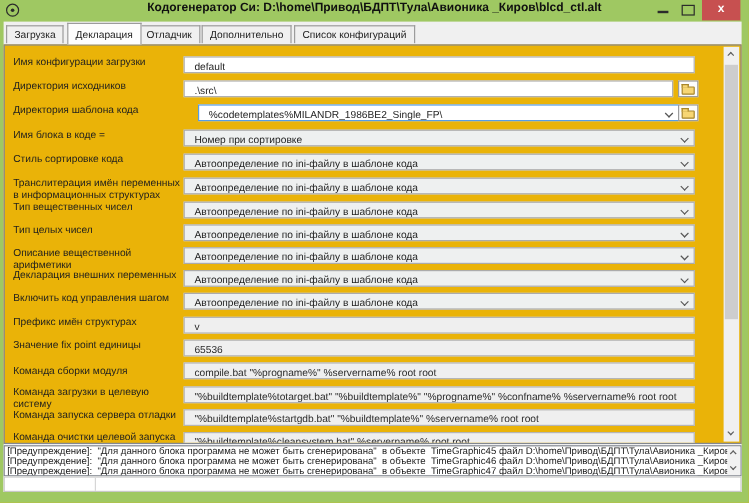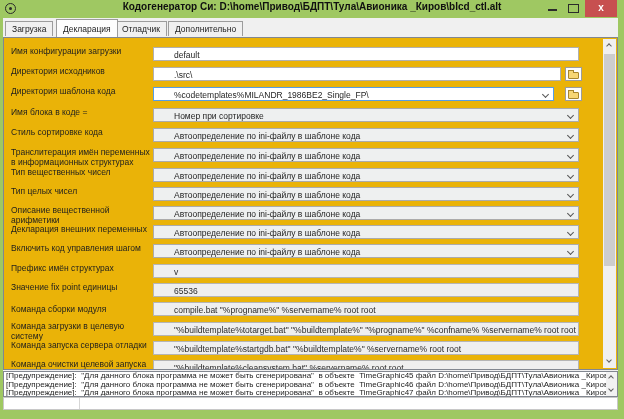--- a/index.html
+++ b/index.html
@@ -26,25 +26,25 @@
   
   .client { position:absolute; left:3px; right:6px; top:18px; bottom:9px; background:#f0f0f0; }
   
   .tabbar { position:absolute; left:0; top:0; right:0; height:19px;padding-left:19px; }
   .tab { position:absolute; top:3px; height:15px; background:#f0f0f0; border:1px solid #9c9c9c; border-bottom:none; padding:2px 6px 0 6px; font-size:8.5px; color:#222; white-space:nowrap; }
   .tab.active { top:1px; height:18px; background:#fdfdfd; z-index:2; padding-top:4px; }
   
   .panel { position:absolute; left:0; top:19px; width:100%; height:333px; background:#eab308; border:1px solid #828790; overflow:hidden; }
   .row { position:absolute; left:0; width:100%; }
   .flabel { position:absolute; left:7px; width:142px; font-size:8.5px; color:#1e1e1e; line-height:9.5px; }
-  .field { position:absolute; left:149px; height:14px; font-size:8.5px; line-height:12px; padding:1px 4px 0 20px; white-space:nowrap; overflow:hidden; }
+  .field { position:absolute; left:149px; height:14px; font-size:8.5px; line-height:12px; padding:1px 4px 0 8px; white-space:nowrap; overflow:hidden; }
   .f-text  { background:#ffffff; border:1px solid #b0b0b0; width:426px; }
   .f-text.short { width:408px; }
   .f-combo { background:#eef0f0; border:1px solid #ababab; width:426px; }
-  .f-combo.short { width:401px; }
+  .f-combo.short { width:401px;margin-left:12px; }
   .f-combo.focus { background:#ffffff; border:1px solid #569de5; }
   .f-gray  { background:#efefef; border:1px solid #b5b5b5; width:426px; color:#2a2a2a; }
   .chev { position:absolute; right:5px; top:4px; width:5px; height:5px; border-right:1px solid #565656; border-bottom:1px solid #565656; transform:rotate(45deg); }
   .folder-btn { position:absolute; left:561px; width:17px; height:14px; background:#fdfdfd; border:1px solid #9c9c9c; }
   .folder-ic { position:absolute; left:2px; top:3.5px; width:11px; height:7px; background:#f7d674; border:1px solid #a8862c; border-radius:1px; }
   .folder-ic::before { content:""; position:absolute; top:-2.5px; left:-1px; width:4px; height:2px; background:#f7d674; border:1px solid #a8862c; border-bottom:none; }
   
   .vscroll { position:absolute; right:1px; top:1px; width:13px; height:329px; background:#f0f0f0; }
   .sb-btn { position:absolute; left:0; width:13px; height:13px; }
   .sb-up { top:0; } .sb-down { bottom:0; }
@@ -75,20 +75,21 @@
   <div class="winbtn btn-close">x</div>
 </div>
 
 <div class="client">
 
   <div class="tabbar">
     <div class="tab" style="left:2px;">Загрузка</div>
     <div class="tab active" style="left:53px;">Декларация</div>
     <div class="tab" style="left:112px;">Отладчик</div>
     <div class="tab" style="left:165px;">Дополнительно</div>
+    <div class="tab" style="left:242px;">Список конфигураций</div>
   </div>
 
   <div class="panel">
 
     <div class="row" style="top:9px;">
       <div class="flabel">Имя конфигурации загрузки</div>
       <div class="field f-text">default</div>
     </div>
 
     <div class="row" style="top:29px;">

